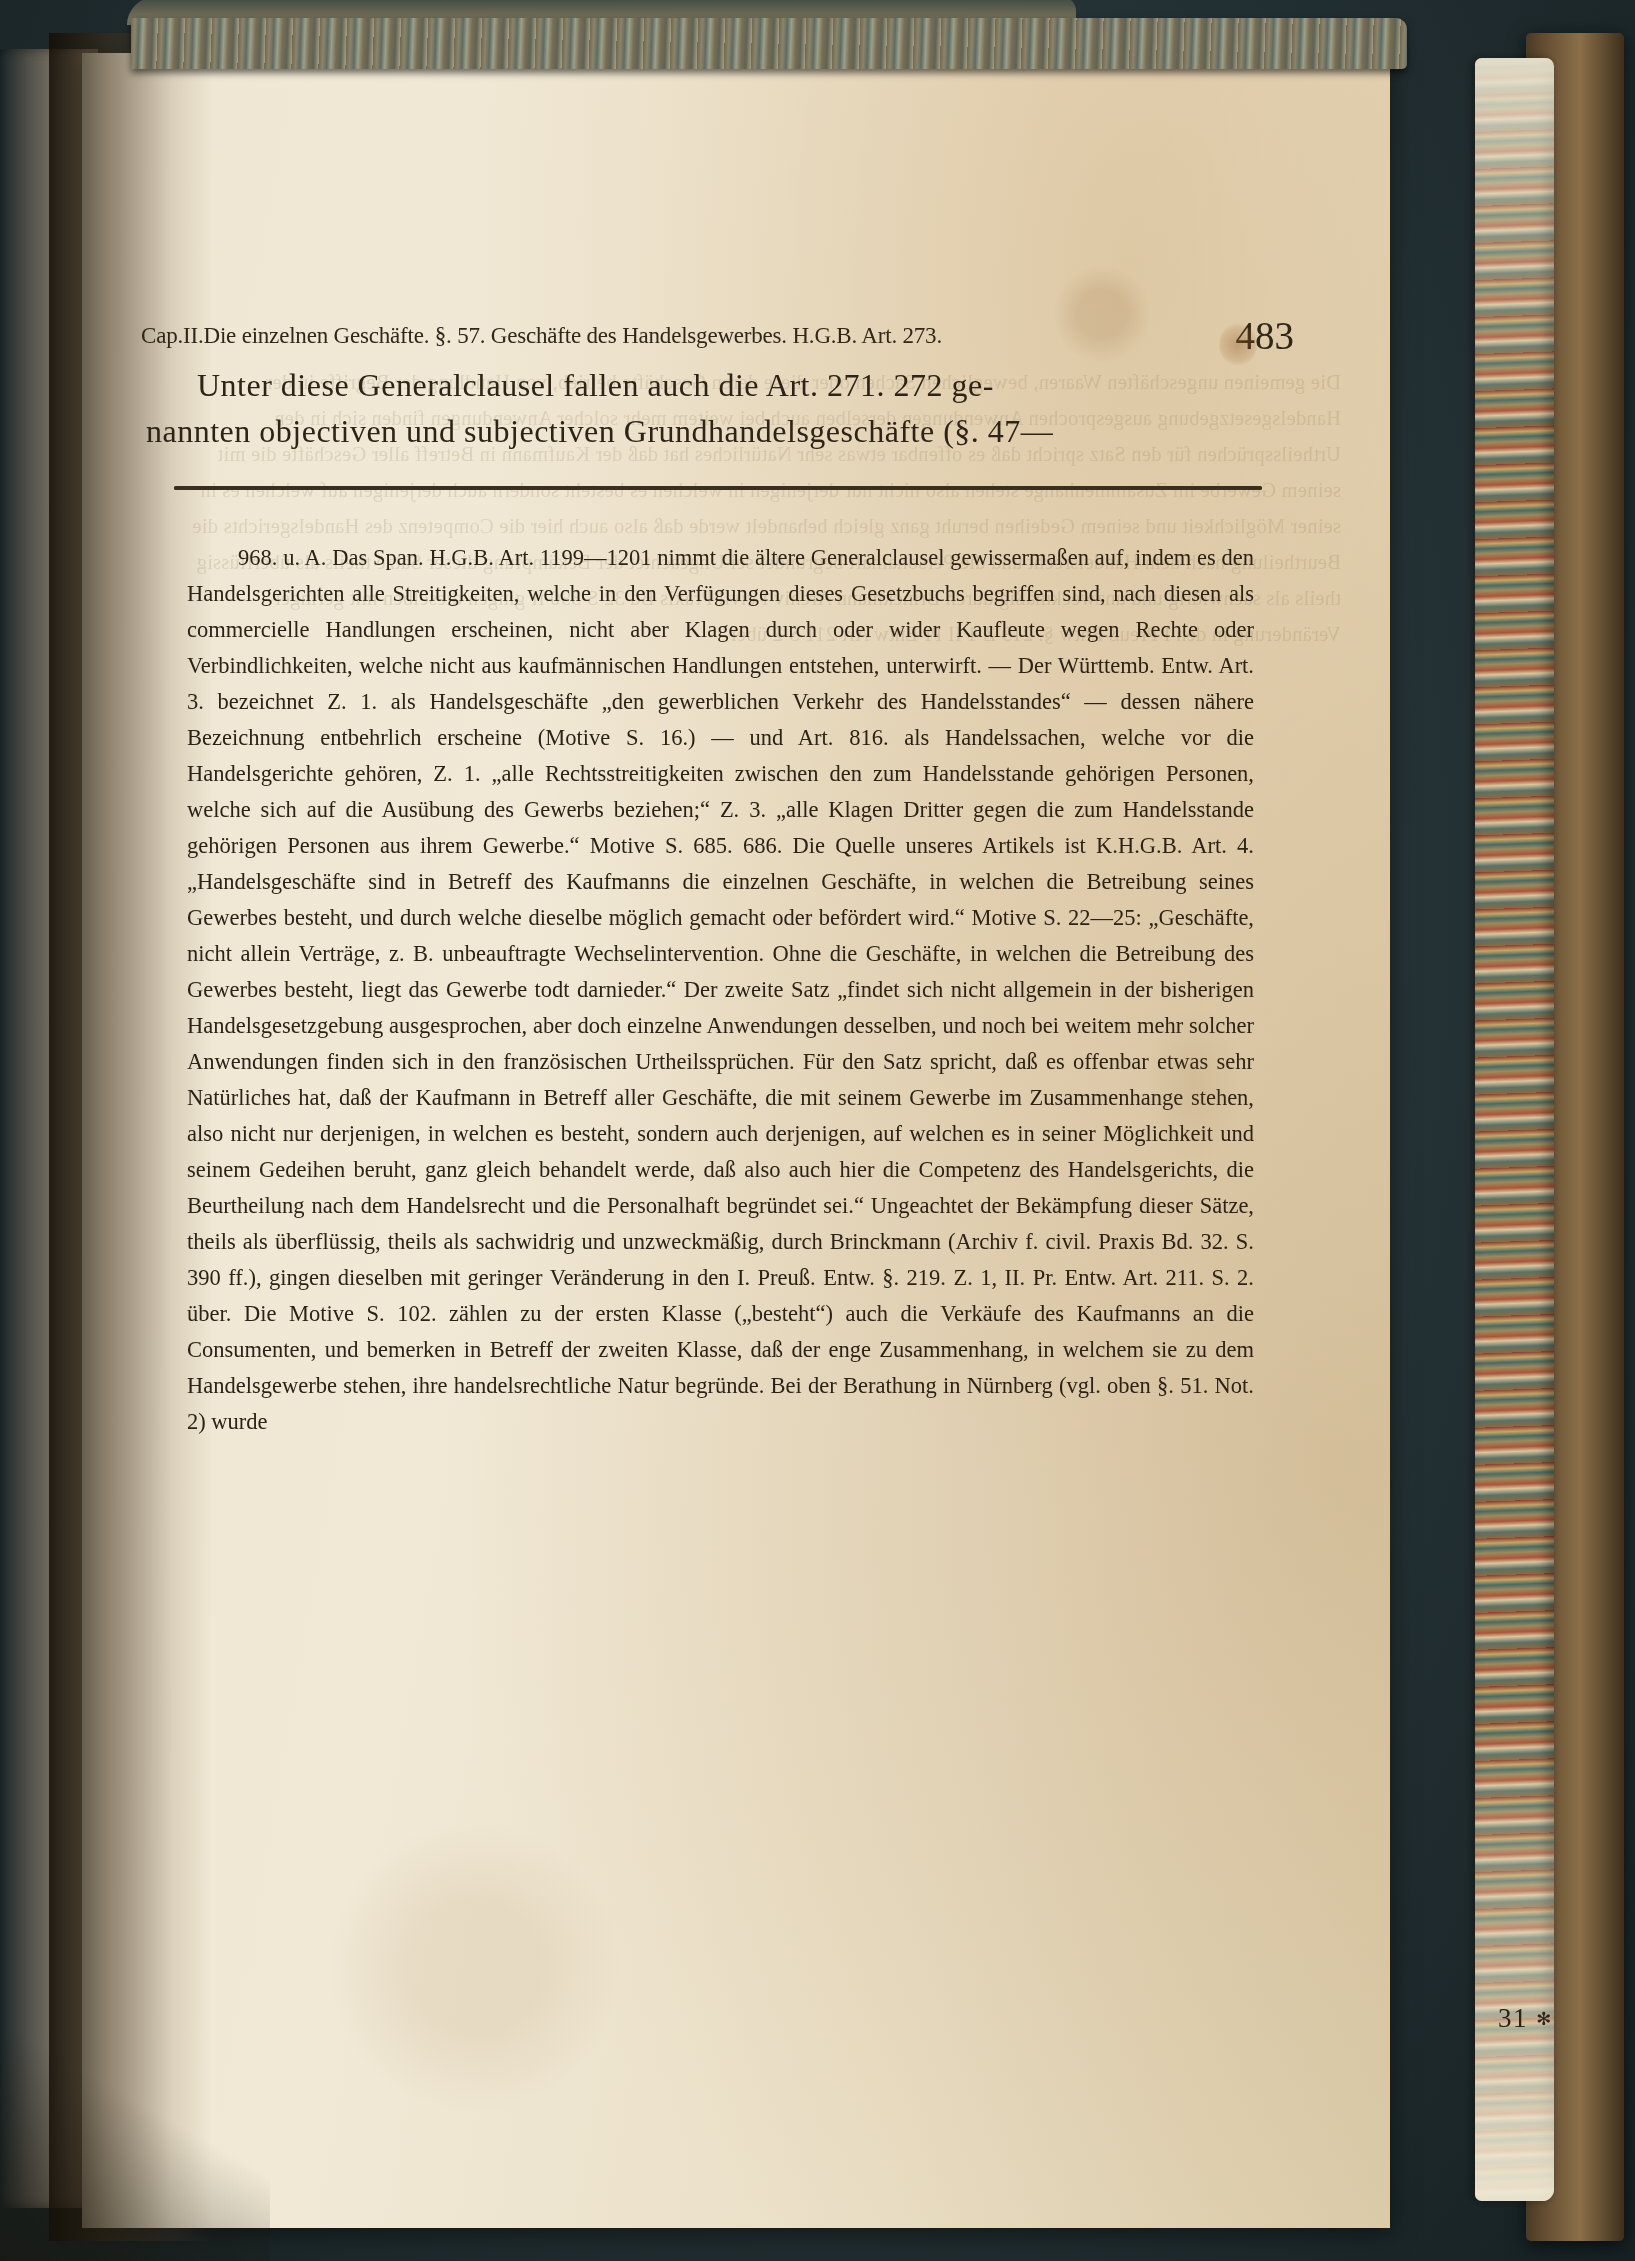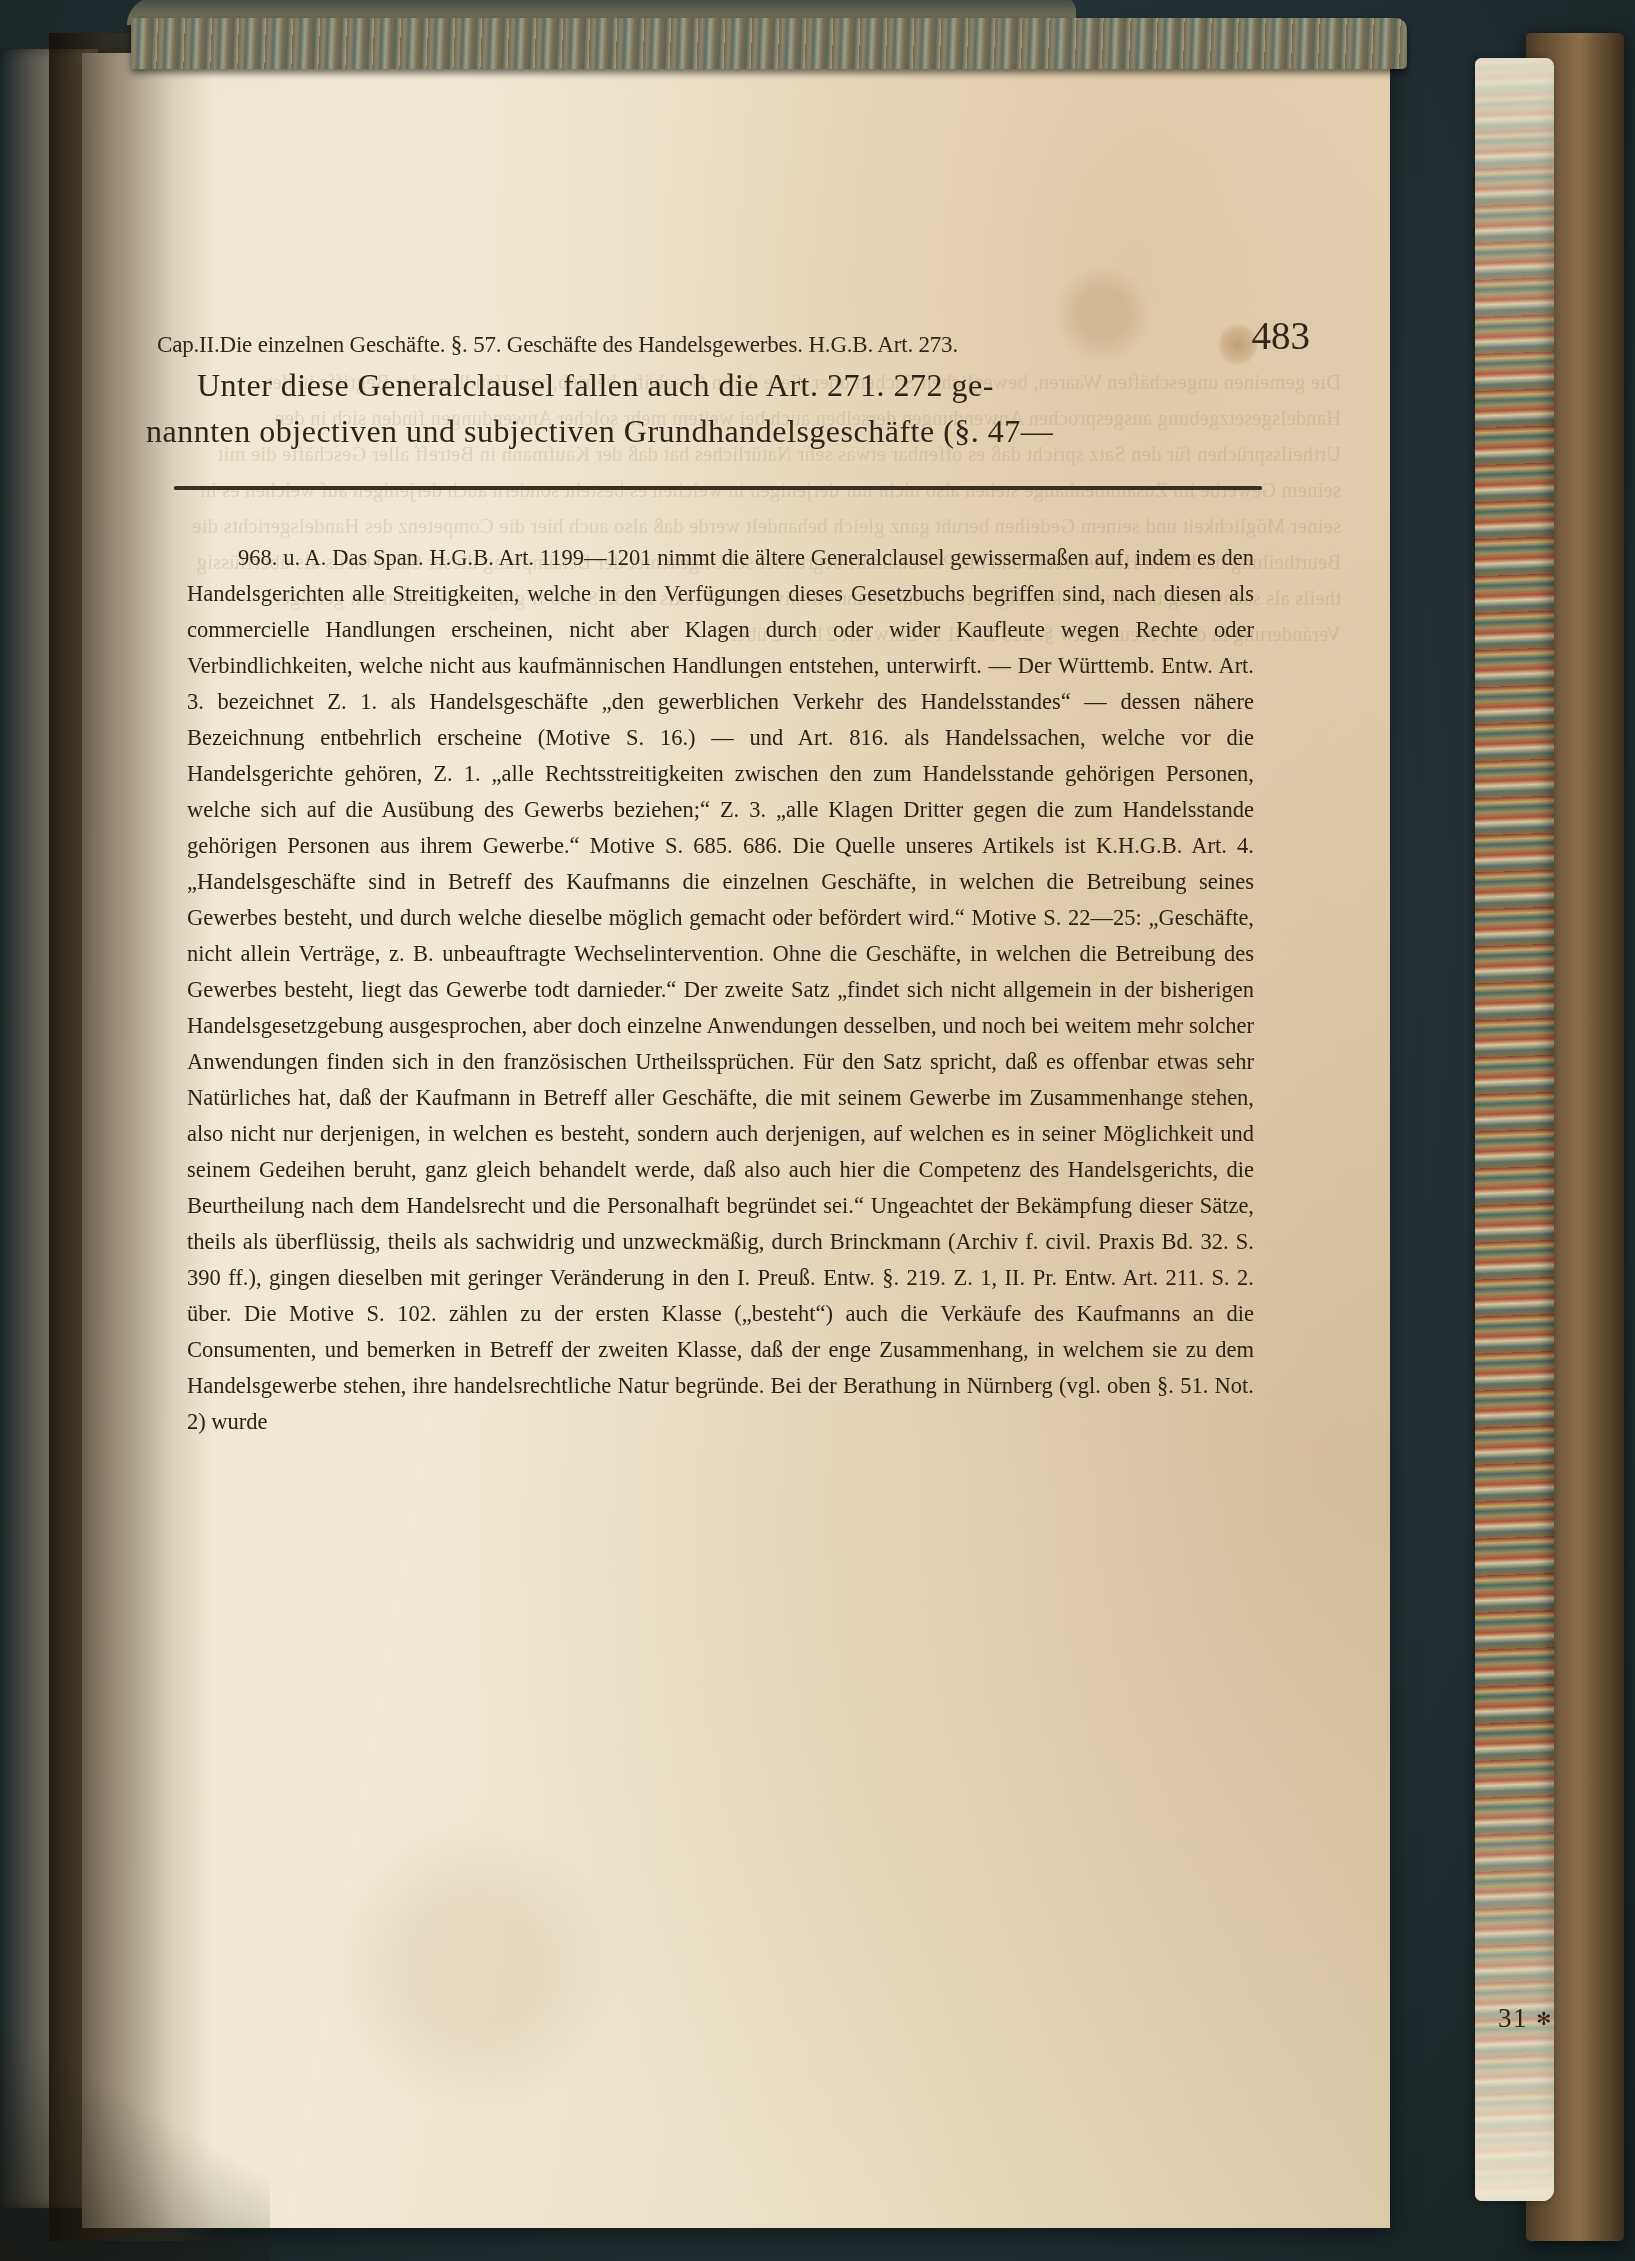--- a/index.html
+++ b/index.html
@@ -152,24 +152,24 @@
   
   .content {
     position: absolute;
     left: 0; top: 0;
     width: 1308px; height: 2175px;
     z-index: 10;
   }
 
   .running-head {
     position: absolute;
-    left: 75px; top: 260px;
+    left: 59px; top: 260px;
     width: 1153px;
     display: flex;
-    align-items: flex-end;
+    align-items: center;
     justify-content: space-between;
     color: #30261a;
   }
   .running-head .rh-text {
     font-size: 23px;
     letter-spacing: -0.2px;
     white-space: nowrap;
   }
   .running-head .rh-page {
     font-size: 39px;

